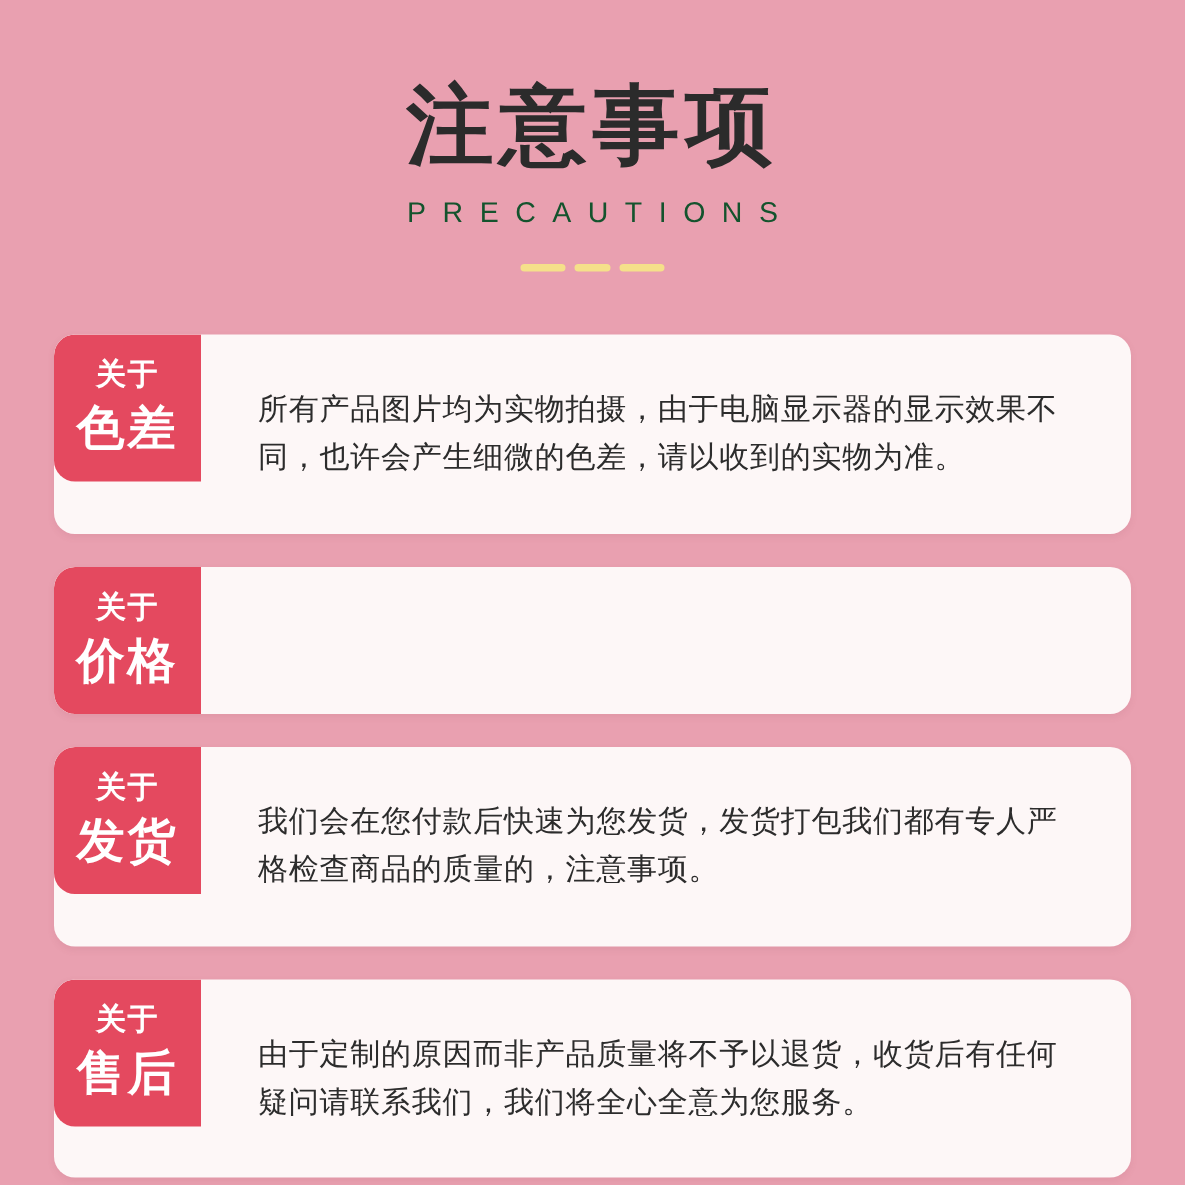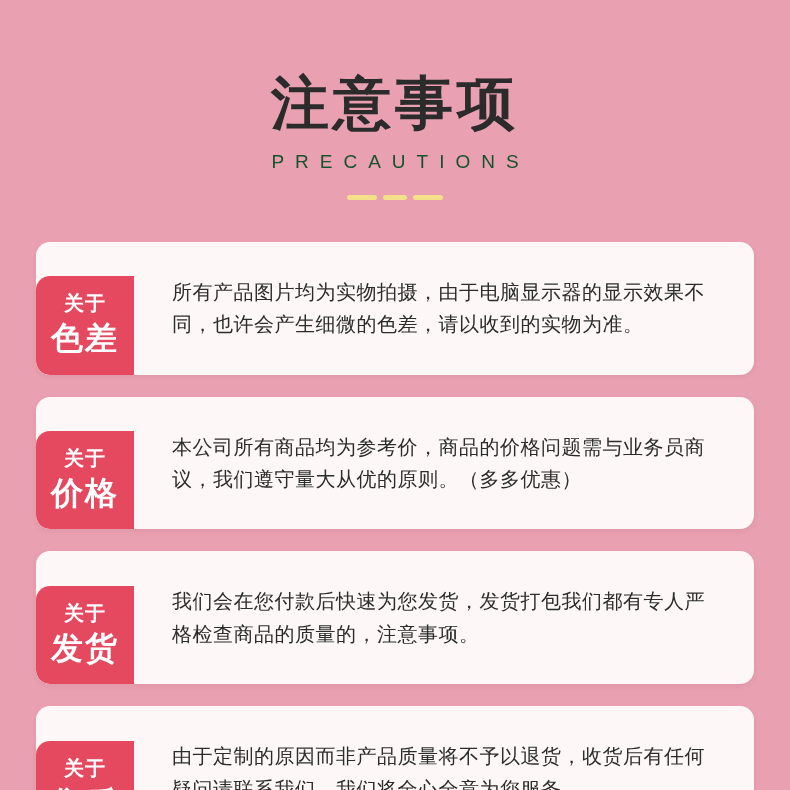--- a/index.html
+++ b/index.html
@@ -14,21 +14,21 @@
     overflow: hidden;
   }
   .page {
     position: relative;
     width: 790px;
     height: 790px;
     background: #e9a0b0;
     box-sizing: border-box;
   }
   .header {
-    padding-top: 71px;
+    padding-top: 52px;
     text-align: center;
   }
   .title {
     font-size: 58px;
     font-weight: bold;
     color: #2b2b2b;
     letter-spacing: 4px;
     line-height: 1.1;
     margin: 0;
   }
@@ -56,21 +56,21 @@
   .divider .seg.left { left: 0; width: 30px; }
   .divider .seg.mid { left: 36px; width: 24px; }
   .divider .seg.right { left: 66px; width: 30px; }
 
   .list {
     margin-top: 42px;
     padding: 0 36px;
   }
   .row {
     display: flex;
-    align-items: flex-end;
+    align-items: flex-start;
     margin-bottom: 22px;
     border-radius: 14px;
     overflow: hidden;
     background: #fdf7f7;
     box-shadow: 0 2px 5px rgba(150, 70, 90, 0.10);
   }
   .tag {
     flex: 0 0 98px;
     background: #e4495f;
     color: #ffffff;
@@ -133,23 +133,20 @@
       <div class="body">
         <p>所有产品图片均为实物拍摄，由于电脑显示器的显示效果不同，也许会产生细微的色差，请以收到的实物为准。</p>
       </div>
     </div>
 
     <div class="row">
       <div class="tag">
         <span class="t1">关于</span>
         <span class="t2">价格</span>
       </div>
-      <div class="body">
-        <p>本公司所有商品均为参考价，商品的价格问题需与业务员商议，我们遵守量大从优的原则。（多多优惠）</p>
-      </div>
     </div>
 
     <div class="row">
       <div class="tag">
         <span class="t1">关于</span>
         <span class="t2">发货</span>
       </div>
       <div class="body">
         <p>我们会在您付款后快速为您发货，发货打包我们都有专人严格检查商品的质量的，注意事项。</p>
       </div>

